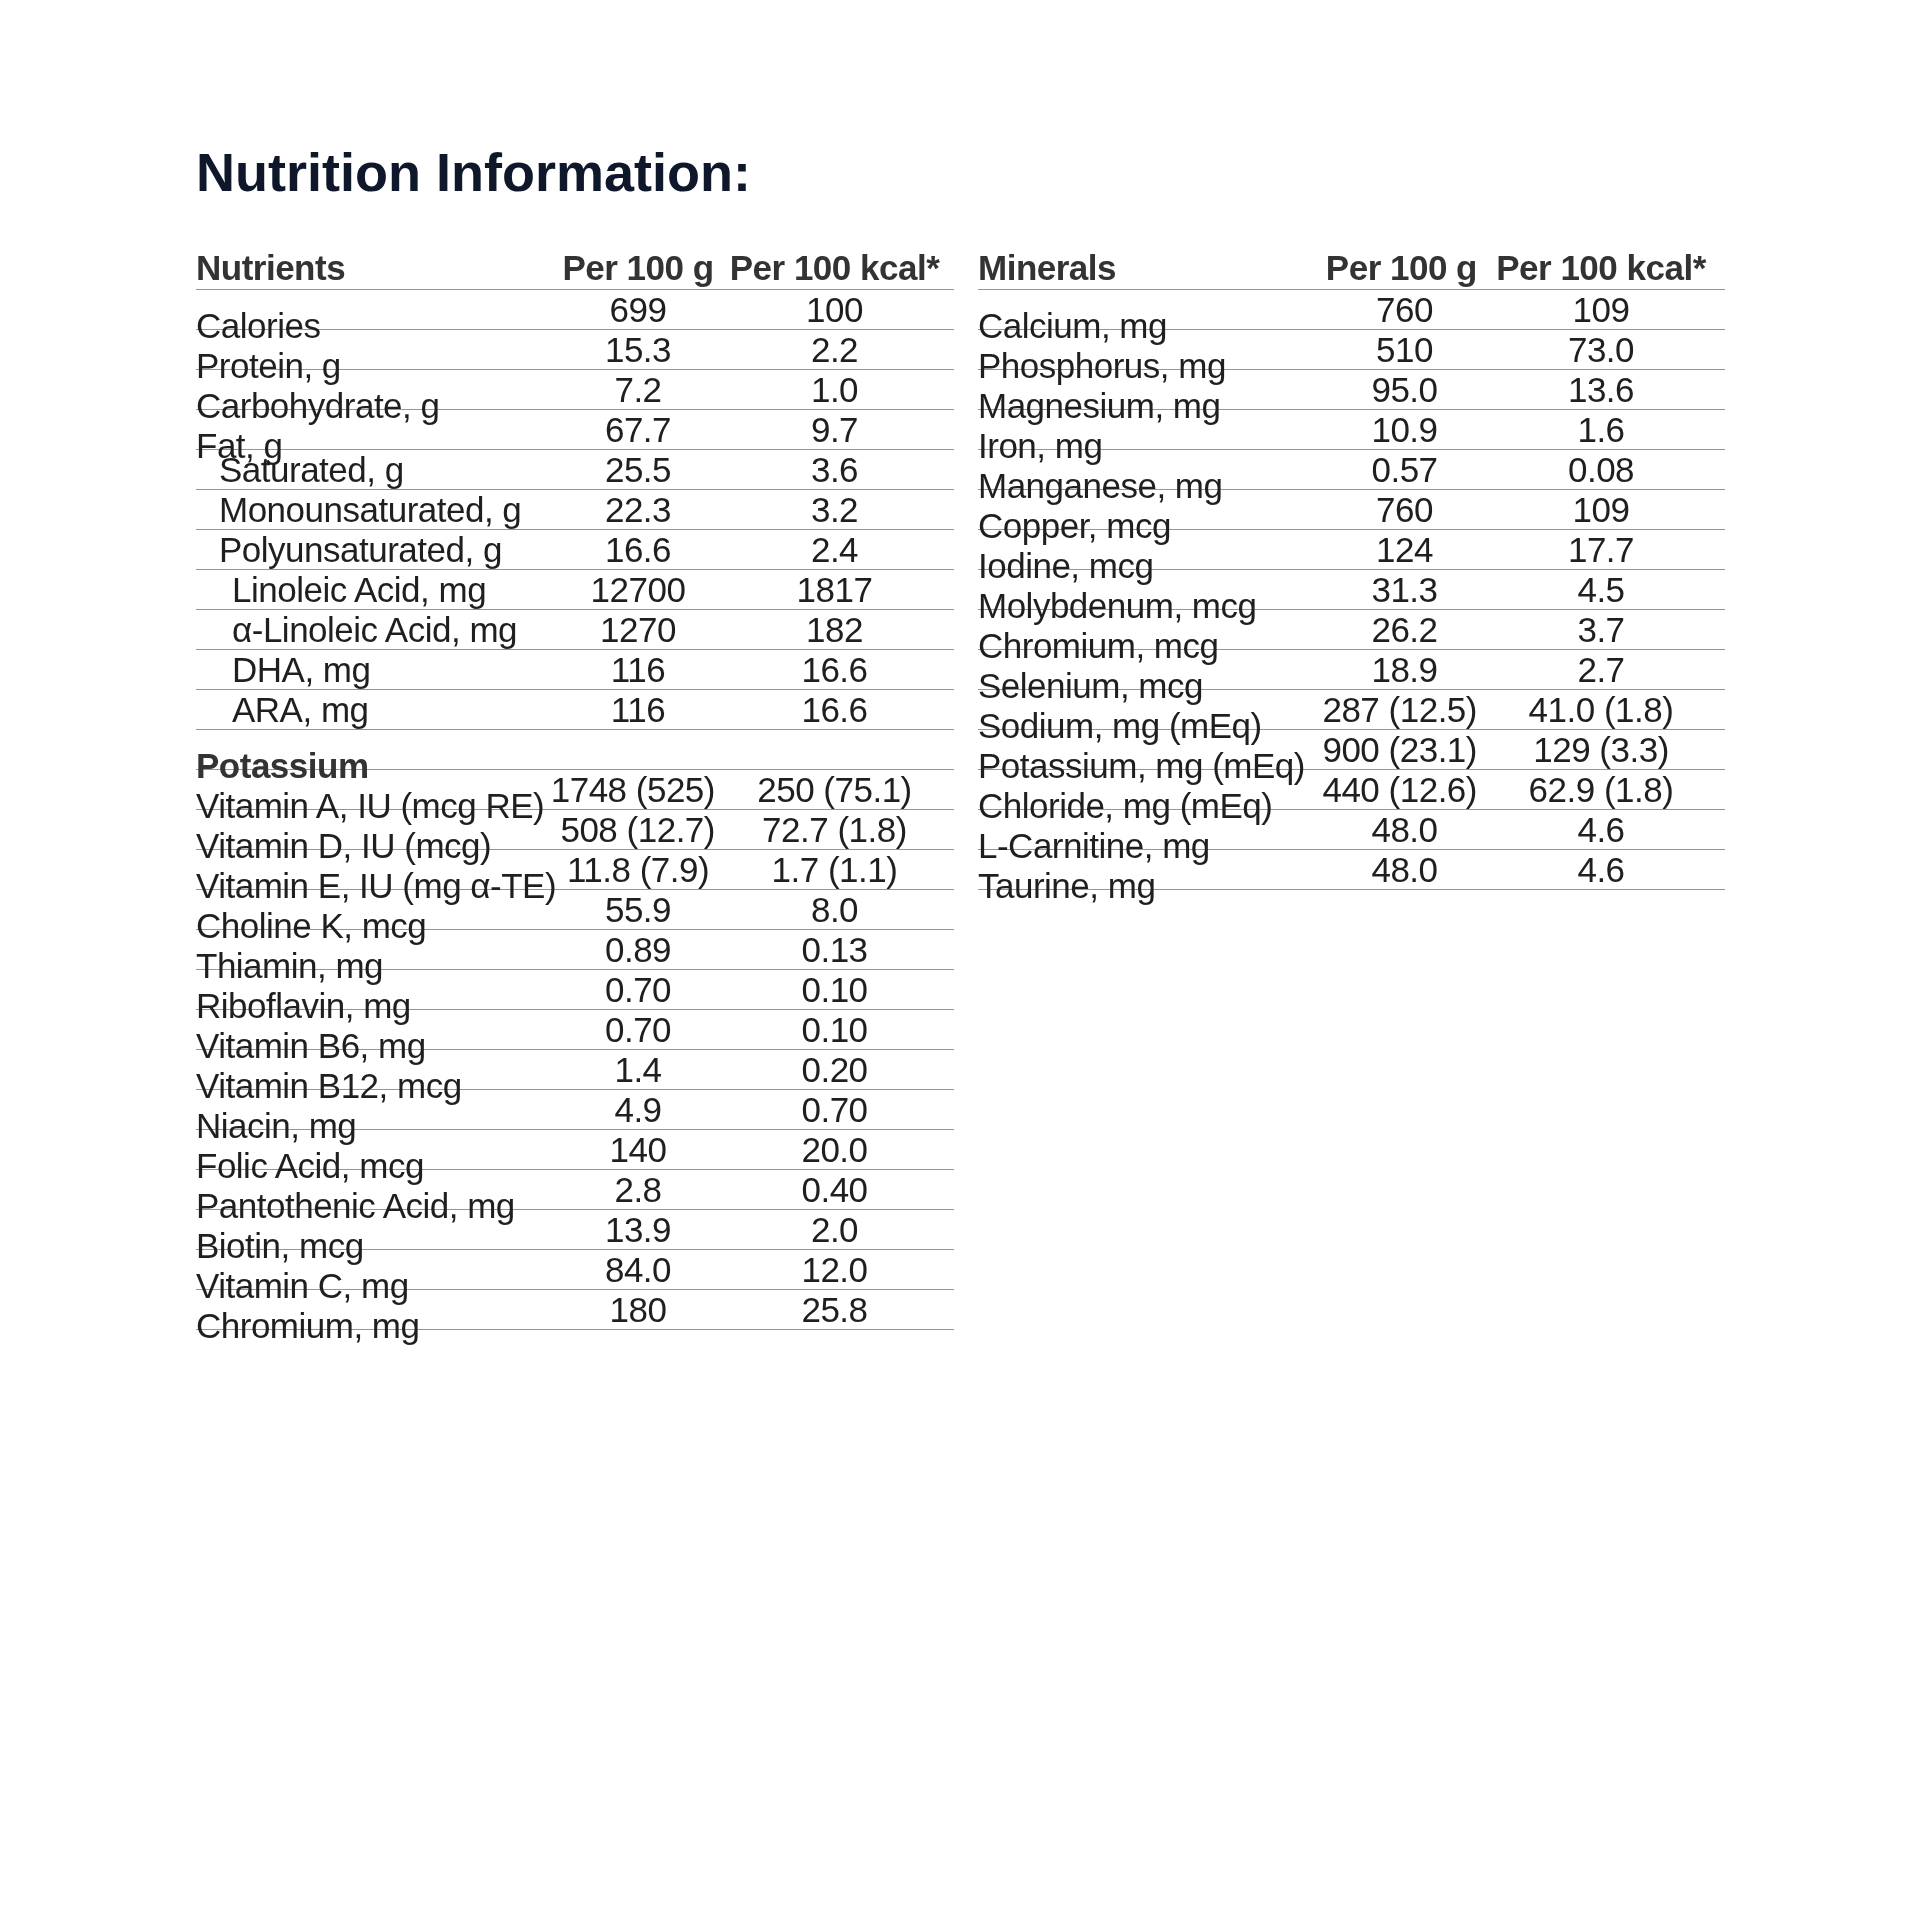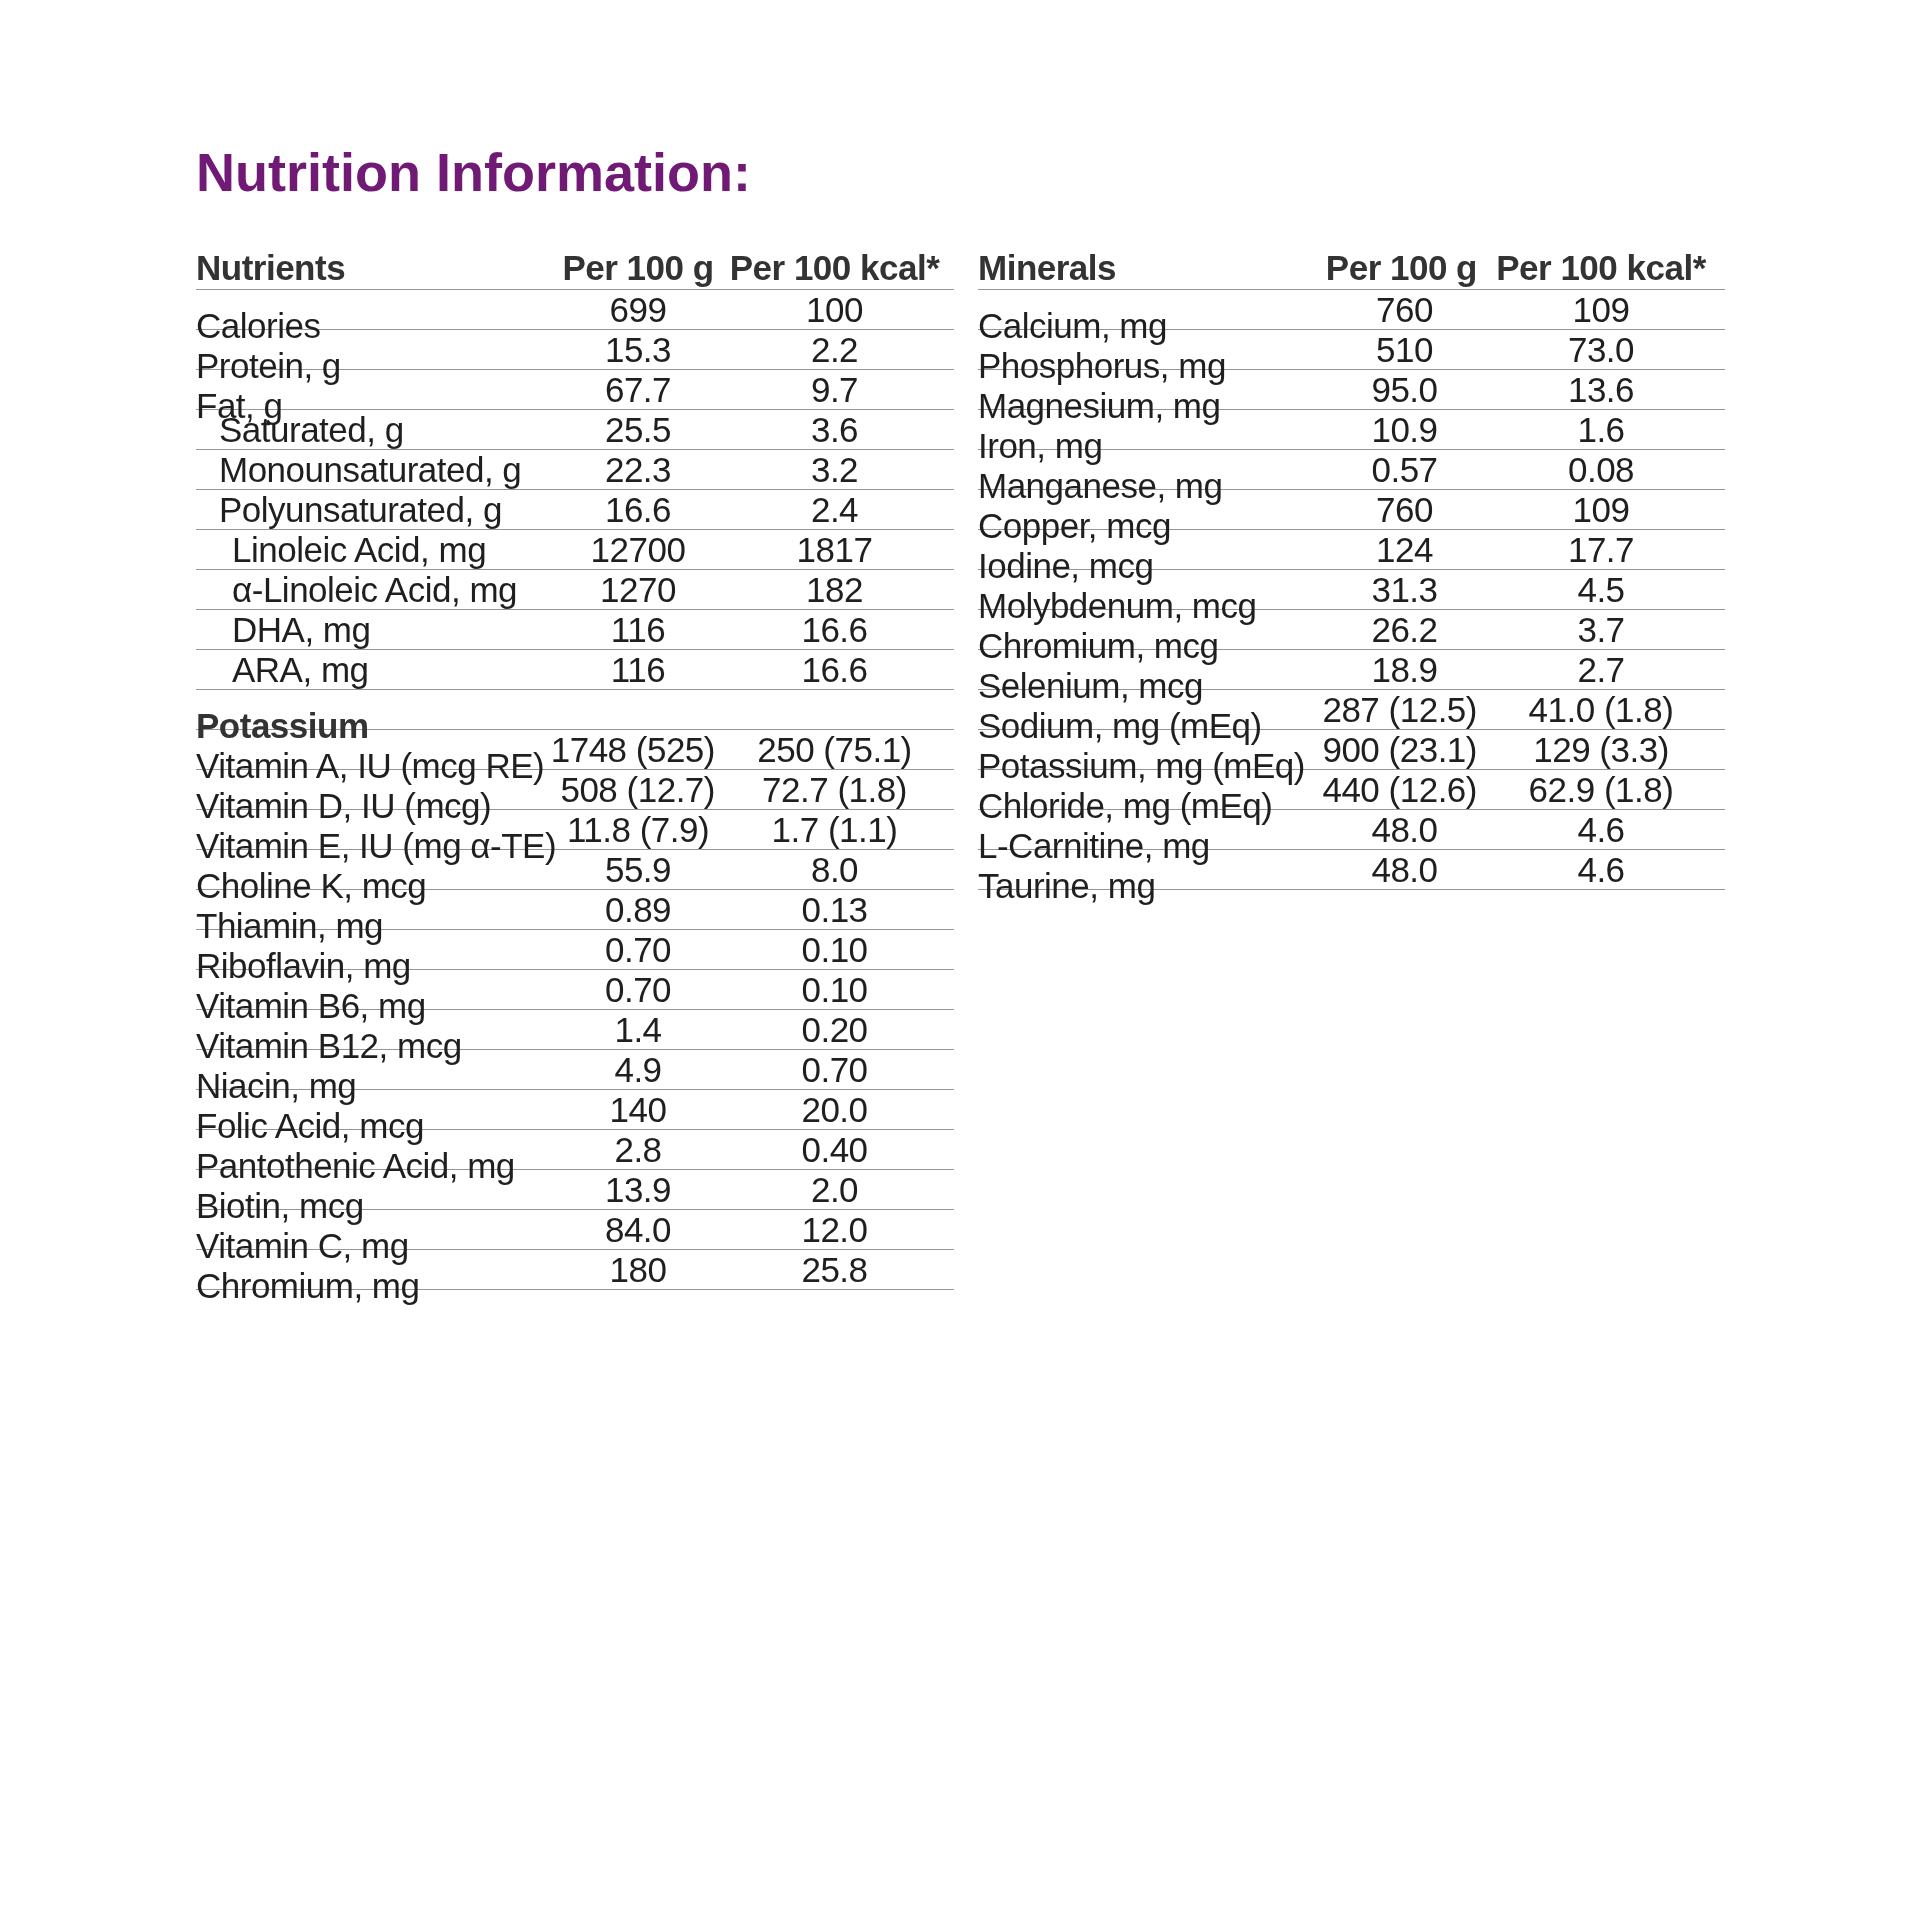--- a/index.html
+++ b/index.html
@@ -28,39 +28,44 @@
   #t-right .c-v1{flex:0 0 145px;text-align:center;}
   #t-right .c-v2{flex:0 0 248px;text-align:center;}
   .ind-0{padding-left:0;margin-top:32px;}
   .ind-1{padding-left:23px;}
   .ind-2{padding-left:36px;}
   .section .c-label{font-weight:700;color:#333333;}
 </style>
 </head>
 <body style="background: rgb(255, 255, 255);">
 
-<div class="page-title" style="color: #701a75;">Nutrition Information:</div>
+<div class="page-title" style="color: #0f172a;">Nutrition Information:</div>
 
 <div class="ntable" id="t-left">
   <div class="trow hdr">
     <div class="c-label">Nutrients</div>
     <div class="c-v1">Per 100 g</div>
     <div class="c-v2">Per 100 kcal*</div>
   </div>
 <div class="trow">
       <div class="c-label ind-0">Calories</div>
       <div class="c-v1">699</div>
       <div class="c-v2">100</div>
     </div>
     <div class="trow">
       <div class="c-label ind-0">Protein, g</div>
       <div class="c-v1">15.3</div>
       <div class="c-v2">2.2</div>
     </div>
     <div class="trow">
+      <div class="c-label ind-0">Carbohydrate, g</div>
+      <div class="c-v1">7.2</div>
+      <div class="c-v2">1.0</div>
+    </div>
+    <div class="trow">
       <div class="c-label ind-0">Fat, g</div>
       <div class="c-v1">67.7</div>
       <div class="c-v2">9.7</div>
     </div>
     <div class="trow">
       <div class="c-label ind-1">Saturated, g</div>
       <div class="c-v1">25.5</div>
       <div class="c-v2">3.6</div>
     </div>
     <div class="trow">

